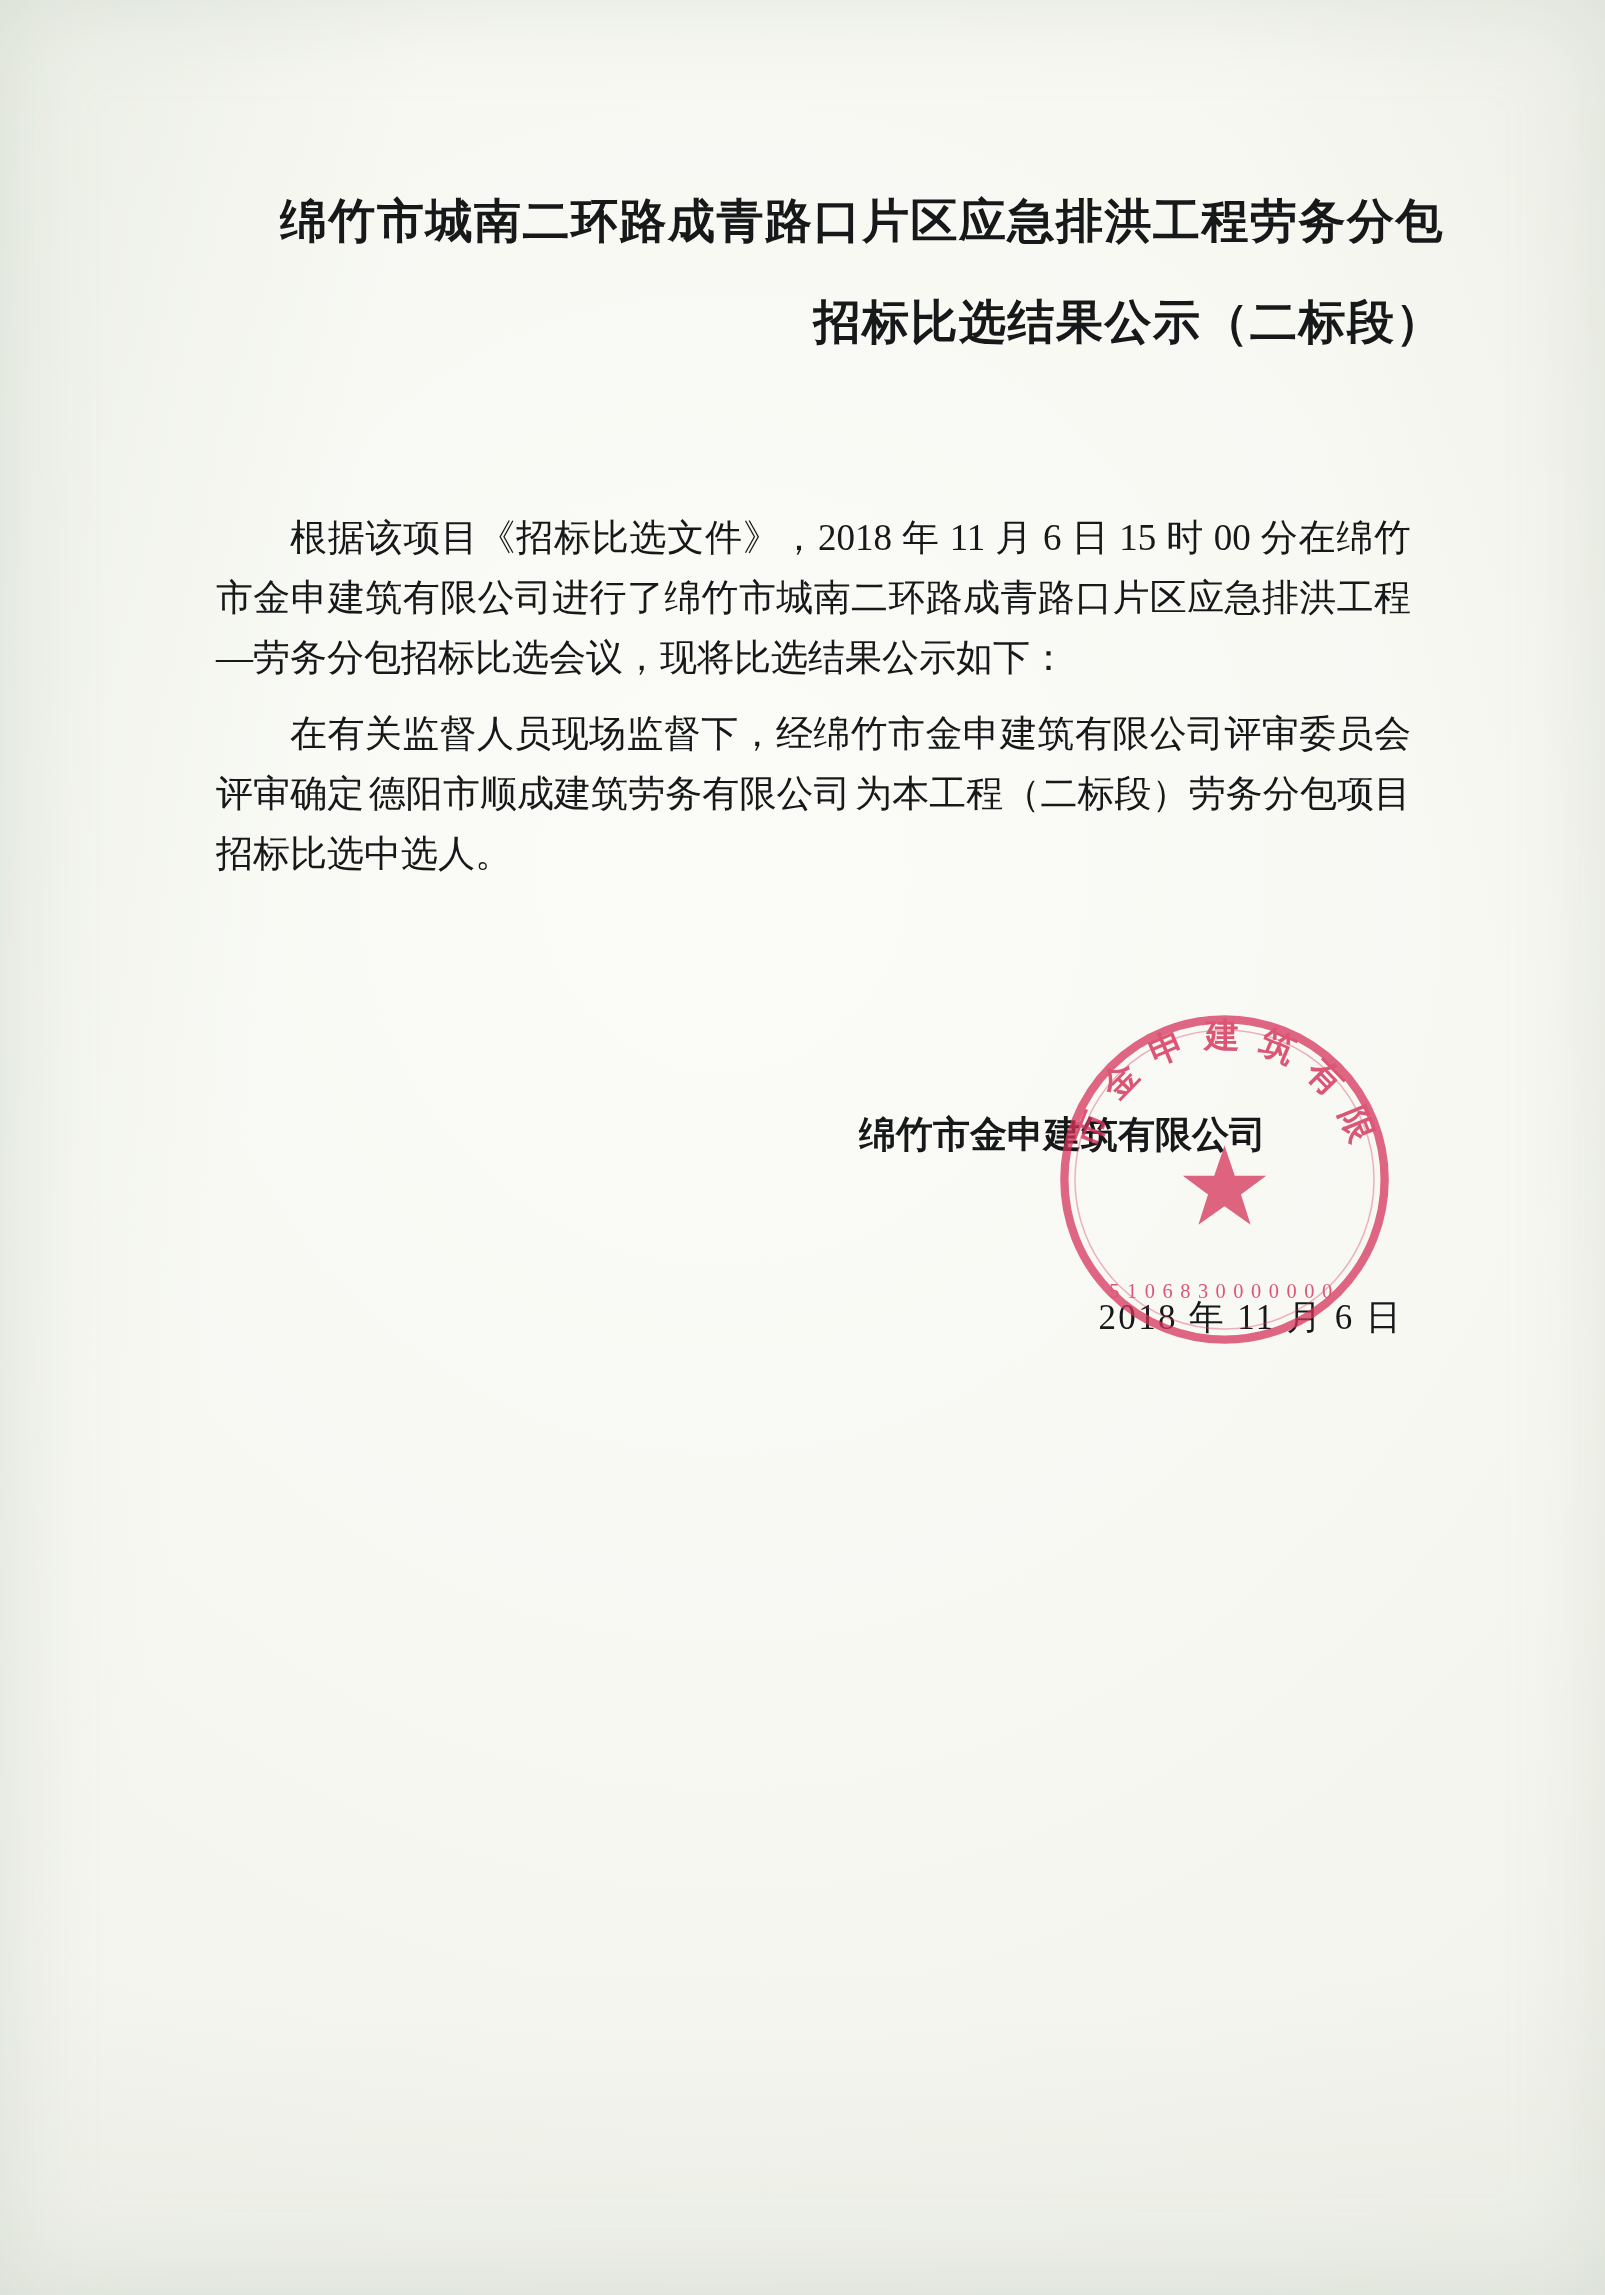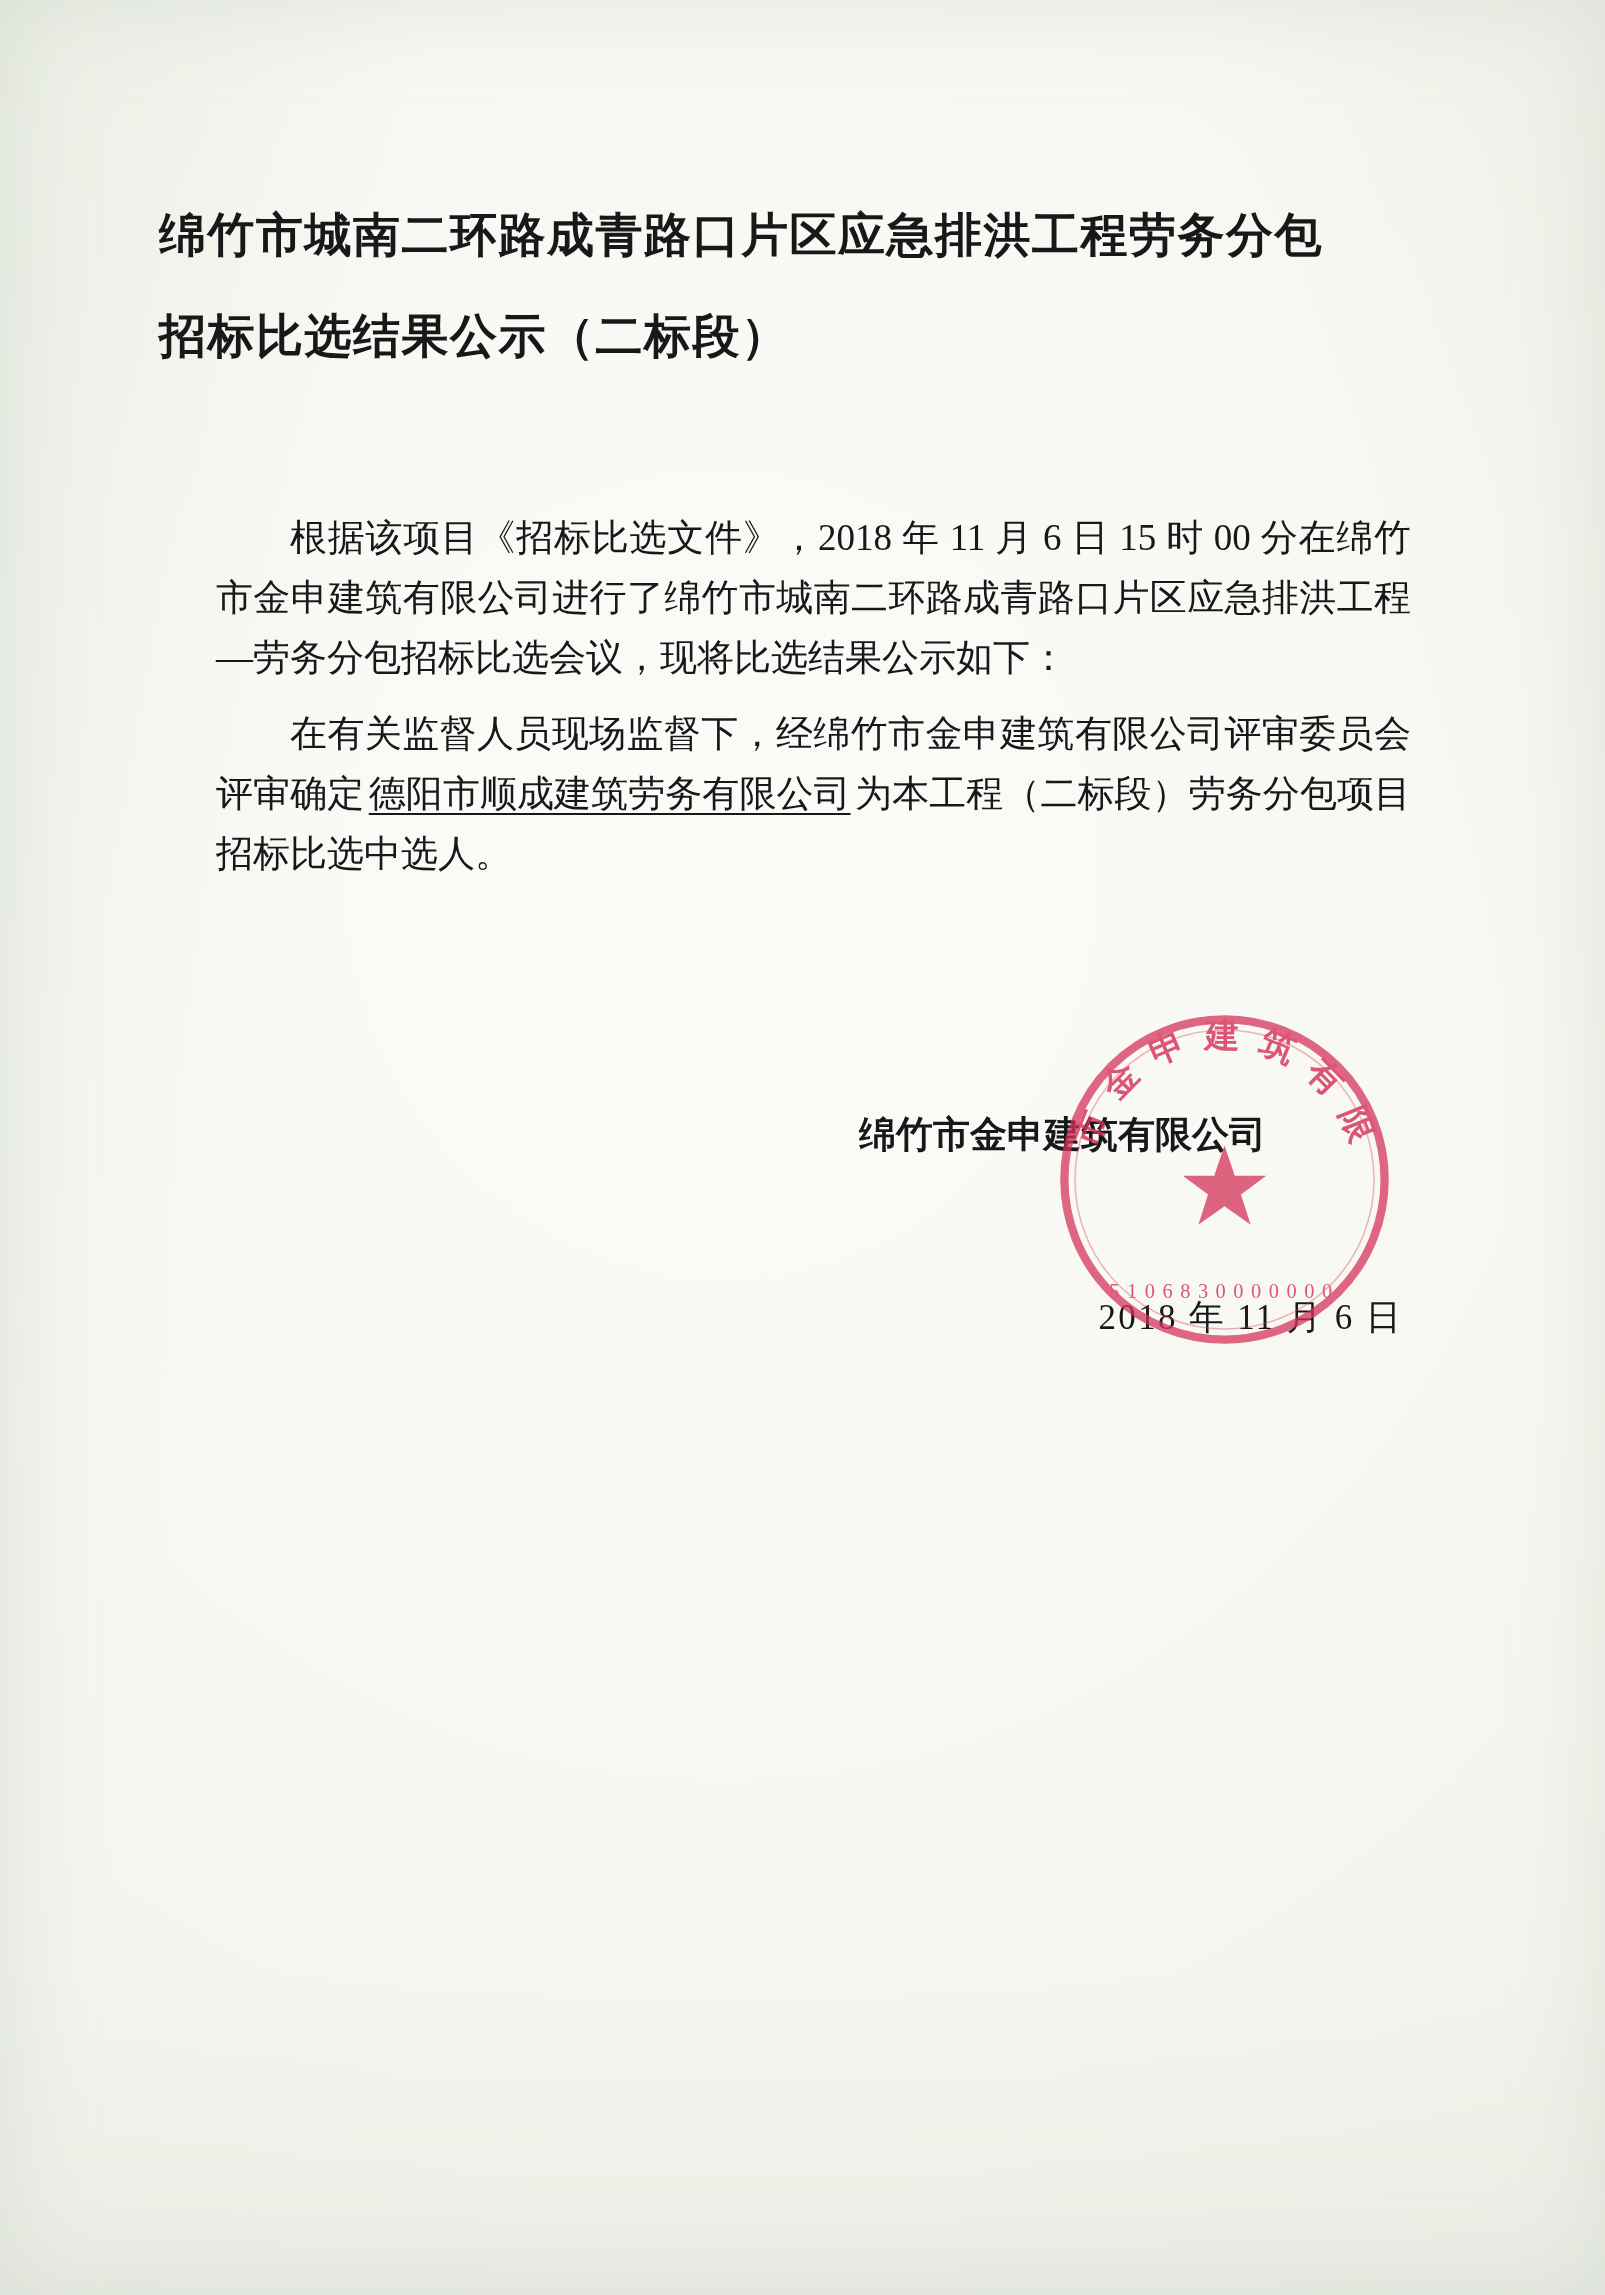--- a/index.html
+++ b/index.html
@@ -40,23 +40,23 @@
   .content {
     position: absolute;
     left: 0; top: 0;
     width: 1606px;
     height: 2295px;
   }
 
   .doc-title {
     position: absolute;
     left: 159px;
-    top: 212px;
+    top: 198px;
     width: 1285px;
-    text-align: left;
+    text-align: right;
     font-size: 47px;
     font-weight: 700;
     letter-spacing: 1.5px;
     color: #17181a;
     line-height: 1.0;
   }
   .doc-title .line2 {
     display: block;
     margin-top: 54px;
   }
@@ -72,21 +72,20 @@
     text-align: justify;
   }
   .para {
     text-indent: 2em;
     margin: 0 0 4.5px 0;
   }
   .para + .para {
     margin-top: 16.6px;
   }
   .winner {
-    text-decoration: underline;
     text-underline-offset: 6.8px;
     text-decoration-thickness: 1.5px;
     padding: 0 4.5px;
   }
 
   .signature {
     position: absolute;
     right: 203px;
     top: 1116px;
     width: 544px;

